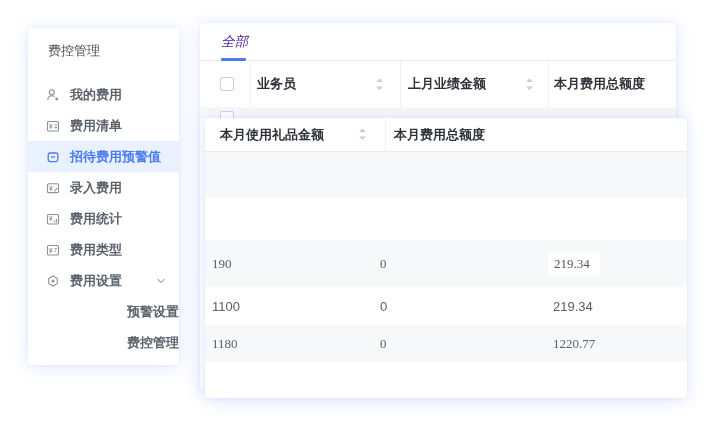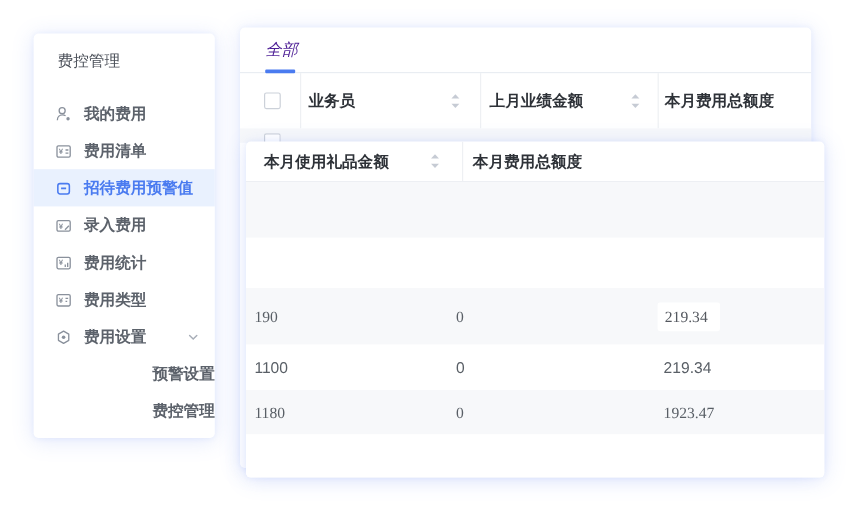--- a/index.html
+++ b/index.html
@@ -248,20 +248,20 @@
 
     <div class="trow" style="height:38px">
       <div class="td c0">1100</div>
       <div class="td c1">0</div>
       <div class="td c2">219.34</div>
     </div>
 
     <div class="trow gray" style="height:37px">
       <div class="td c0">1180</div>
       <div class="td c1">0</div>
-      <div class="td c2">1923.47</div>
+      <div class="td c2">1220.77</div>
     </div>
 
     <div class="trow footer-row" style="height:36px"></div>
 
   </section>
 
 </div>
 
 </body></html>

